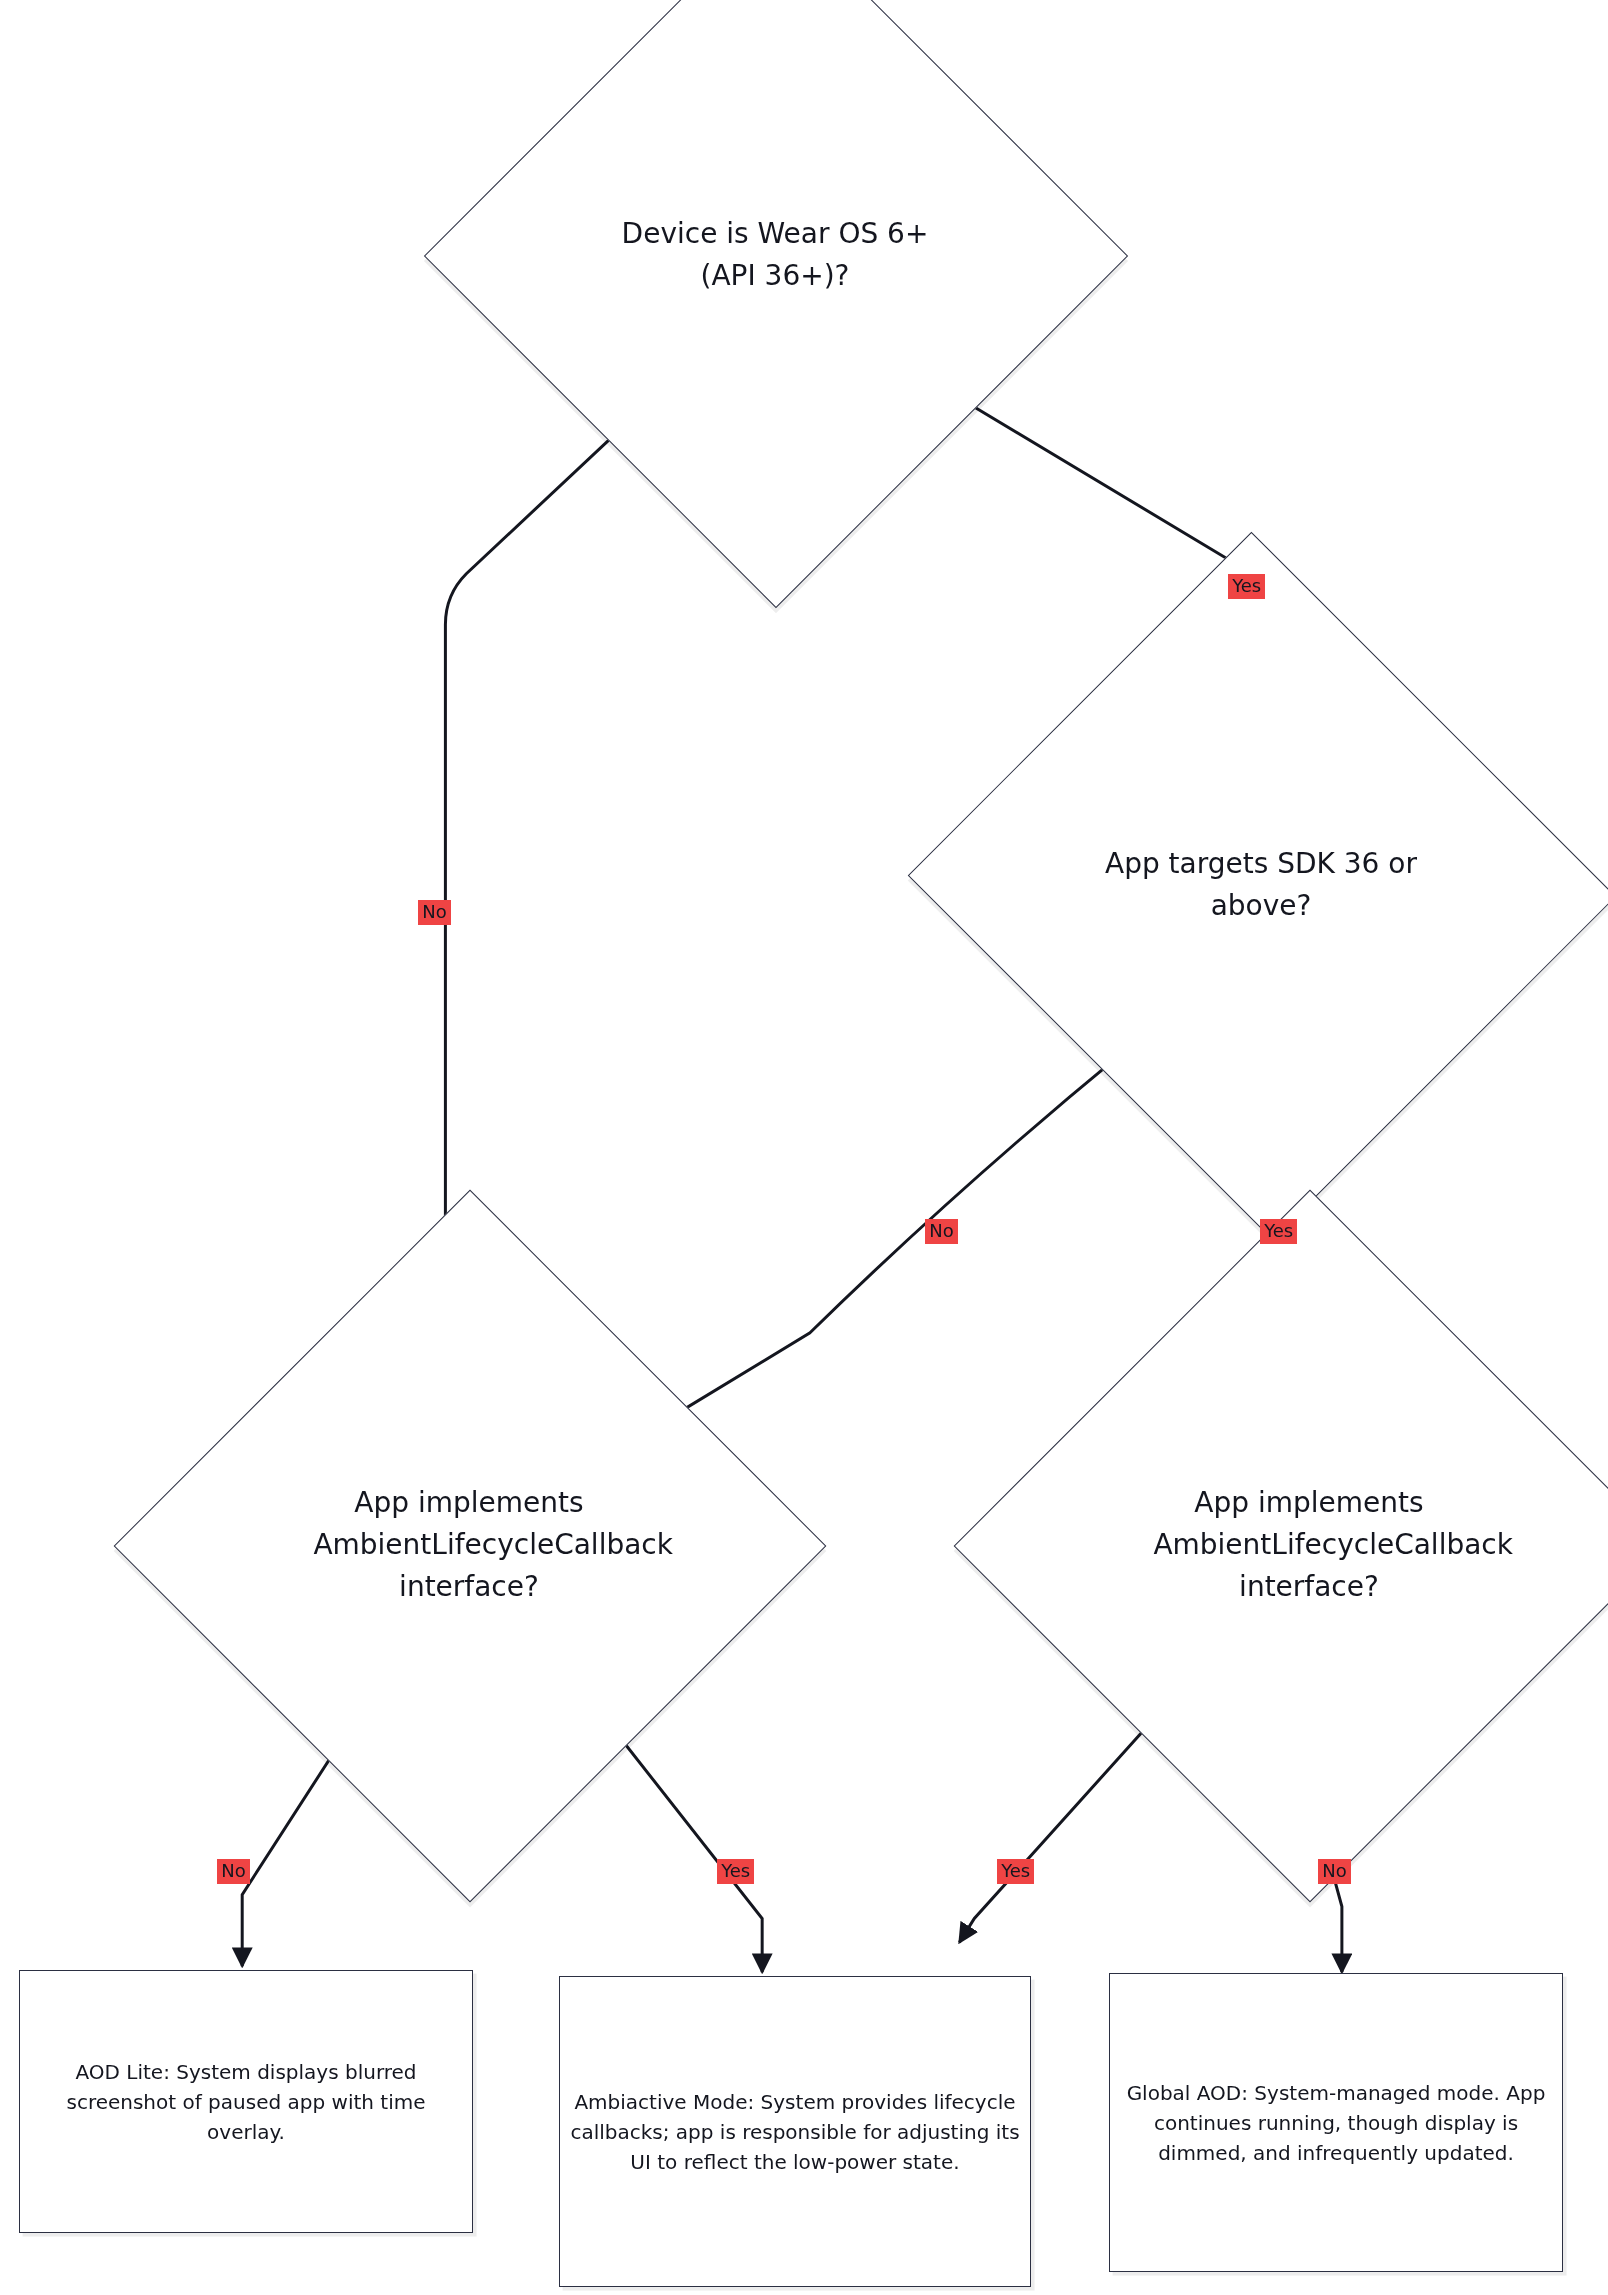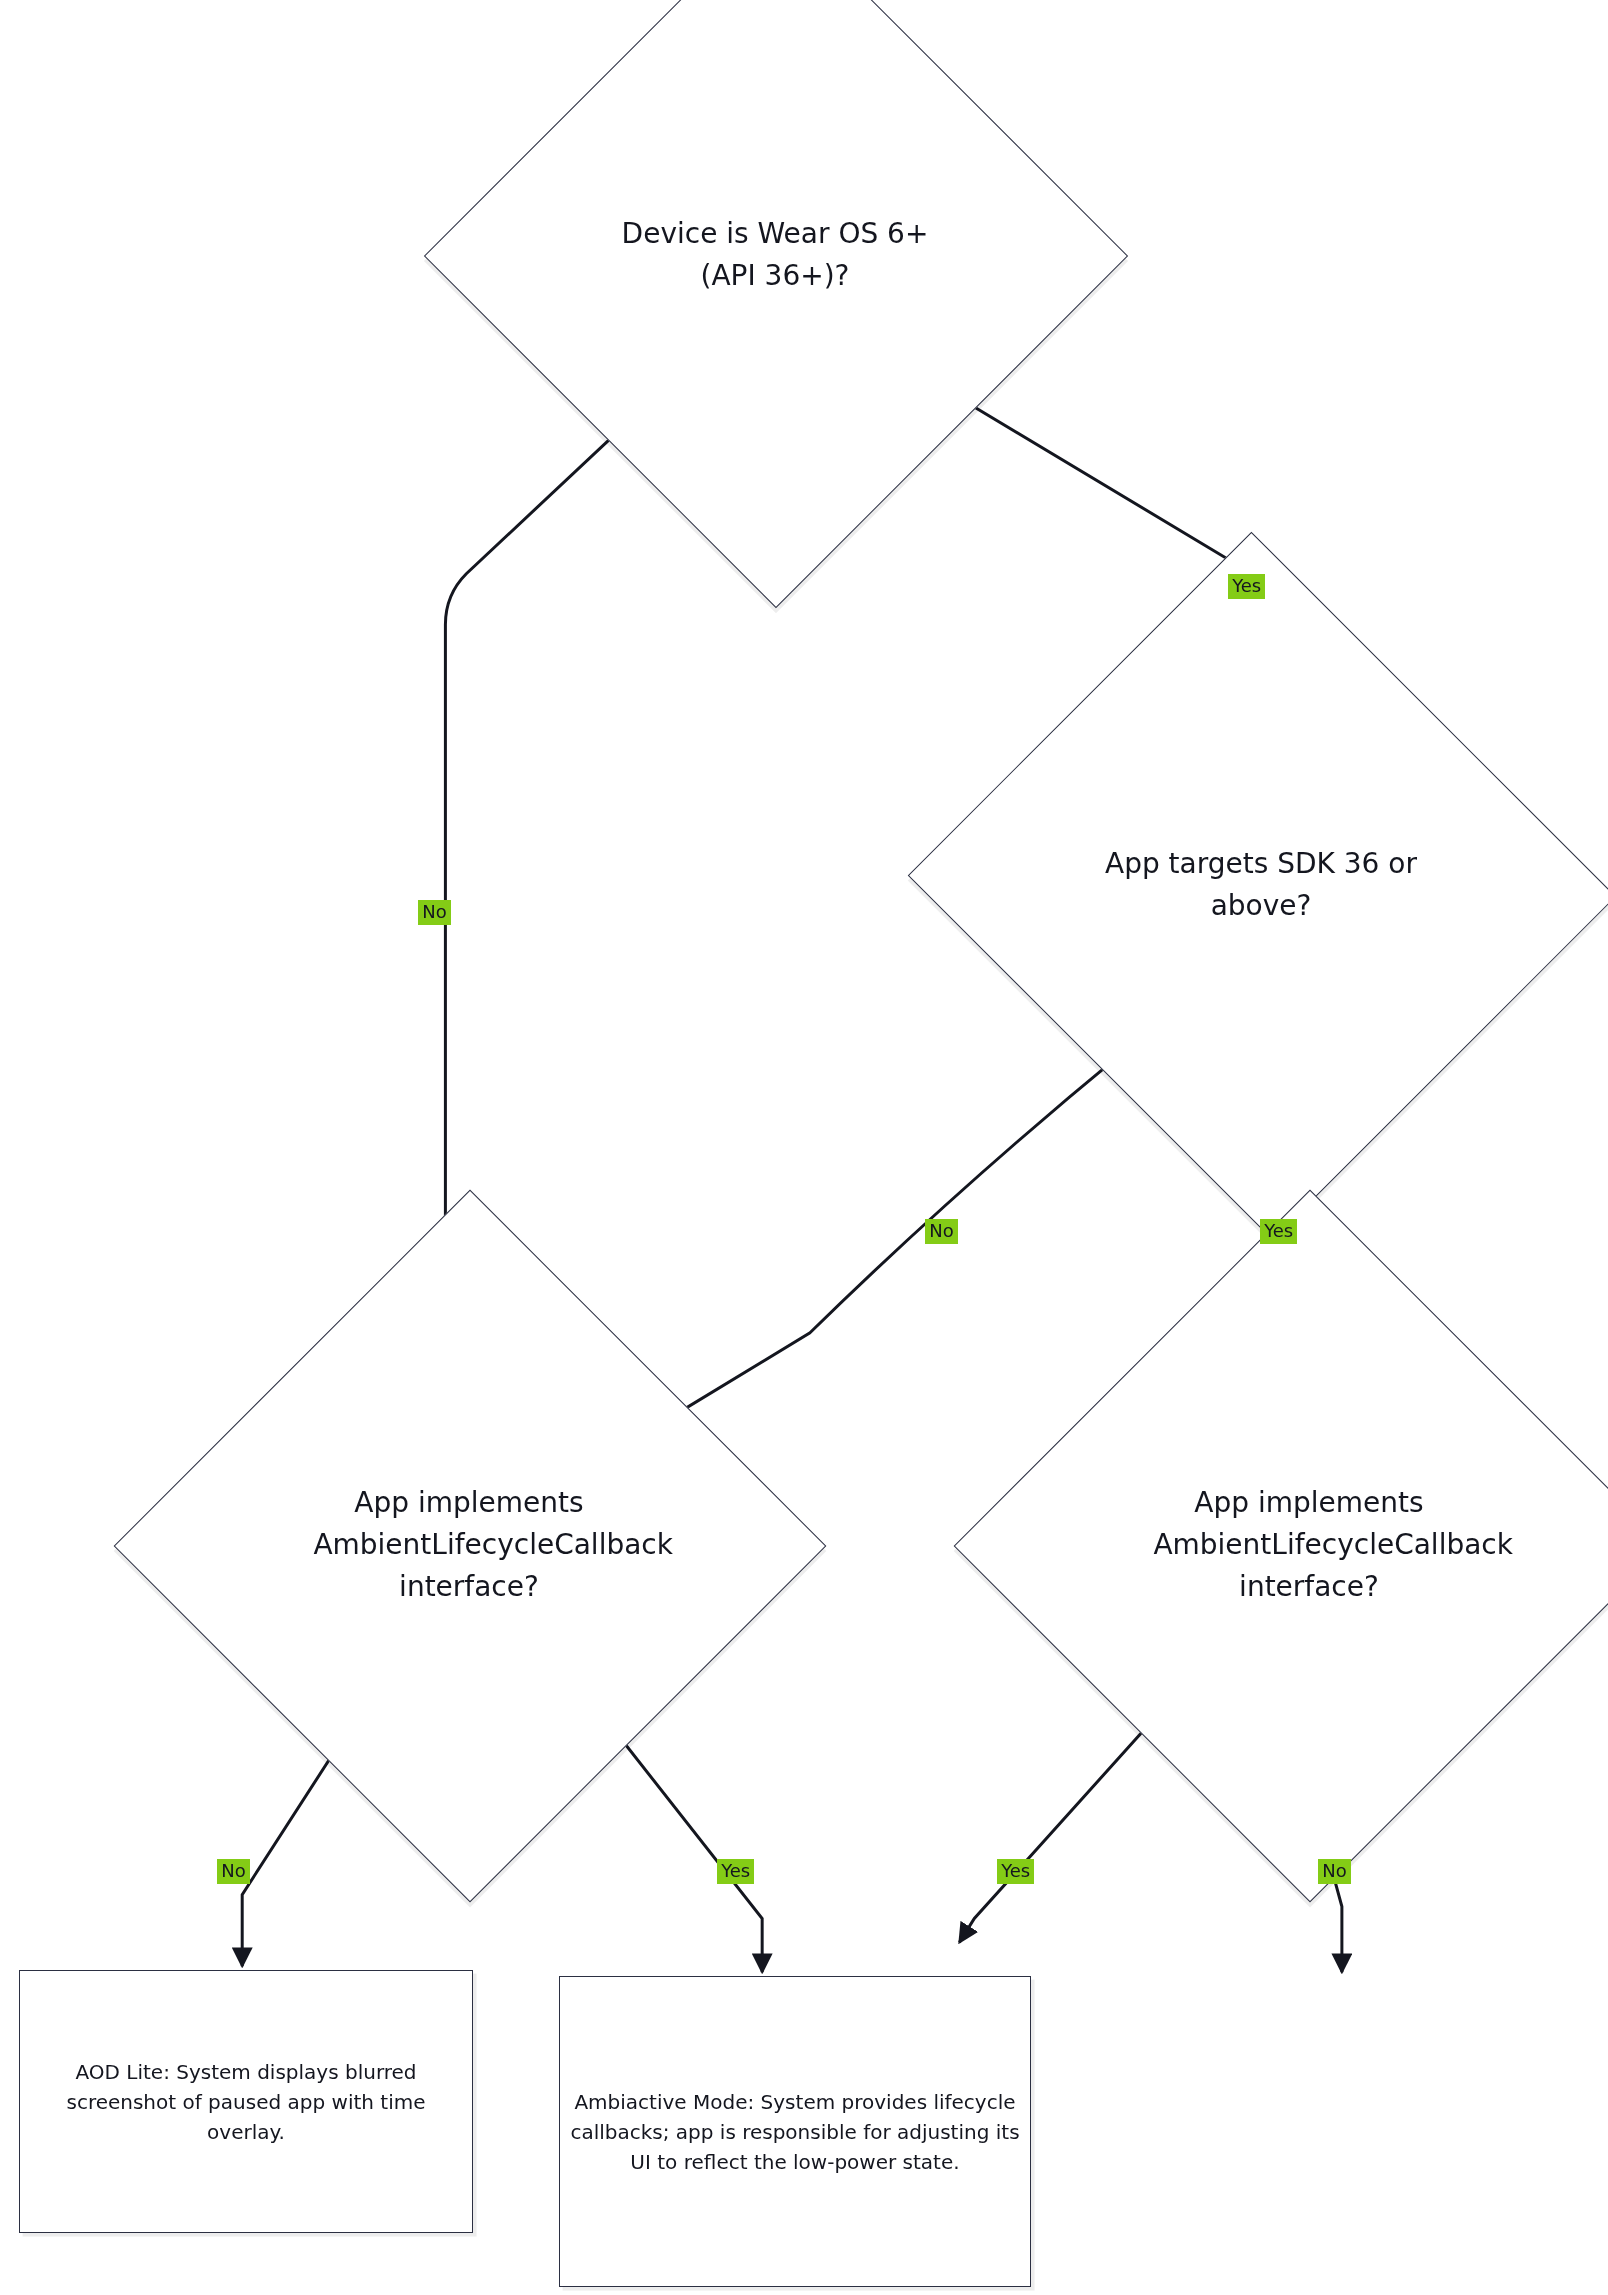--- a/index.html
+++ b/index.html
@@ -66,21 +66,21 @@
   .rect .label {
     text-align: center;
     color: #14161f;
     line-height: 1.5;
     font-size: 20px;
     padding: 6px 9.6px;
   }
   
   .edge-label {
     position: absolute;
-    background: #84cc16;
+    background: #ef4444;
     color: #14161f;
     font-size: 18px;
     line-height: 1.1;
     padding: 2.4px 4.2px;
     white-space: nowrap;
   }
 </style>
 </head>
 <body>
 
@@ -133,20 +133,23 @@
   </div>
 
   <div class="node rect" style="left:19px; top:1970px; width:454px; height:263px;">
     <div class="label">AOD Lite: System displays blurred screenshot of paused app with time overlay.</div>
   </div>
 
   <div class="node rect" style="left:559px; top:1976px; width:472px; height:311px;">
     <div class="label">Ambiactive Mode: System provides lifecycle callbacks; app is responsible for adjusting its UI to reflect the low-power state.</div>
   </div>
 
+  <div class="node rect" style="left:1109px; top:1973px; width:454px; height:299px;">
+    <div class="label">Global AOD: System-managed mode. App continues running, though display is dimmed, and infrequently updated.</div>
+  </div>
 
   <div class="edge-label" style="left:418px; top:900px;">No</div>
   <div class="edge-label" style="left:1228px; top:574px;">Yes</div>
   <div class="edge-label" style="left:925px; top:1219px;">No</div>
   <div class="edge-label" style="left:1260px; top:1219px;">Yes</div>
   <div class="edge-label" style="left:217px; top:1859px;">No</div>
   <div class="edge-label" style="left:717px; top:1859px;">Yes</div>
   <div class="edge-label" style="left:997px; top:1859px;">Yes</div>
   <div class="edge-label" style="left:1318px; top:1859px;">No</div>
 

